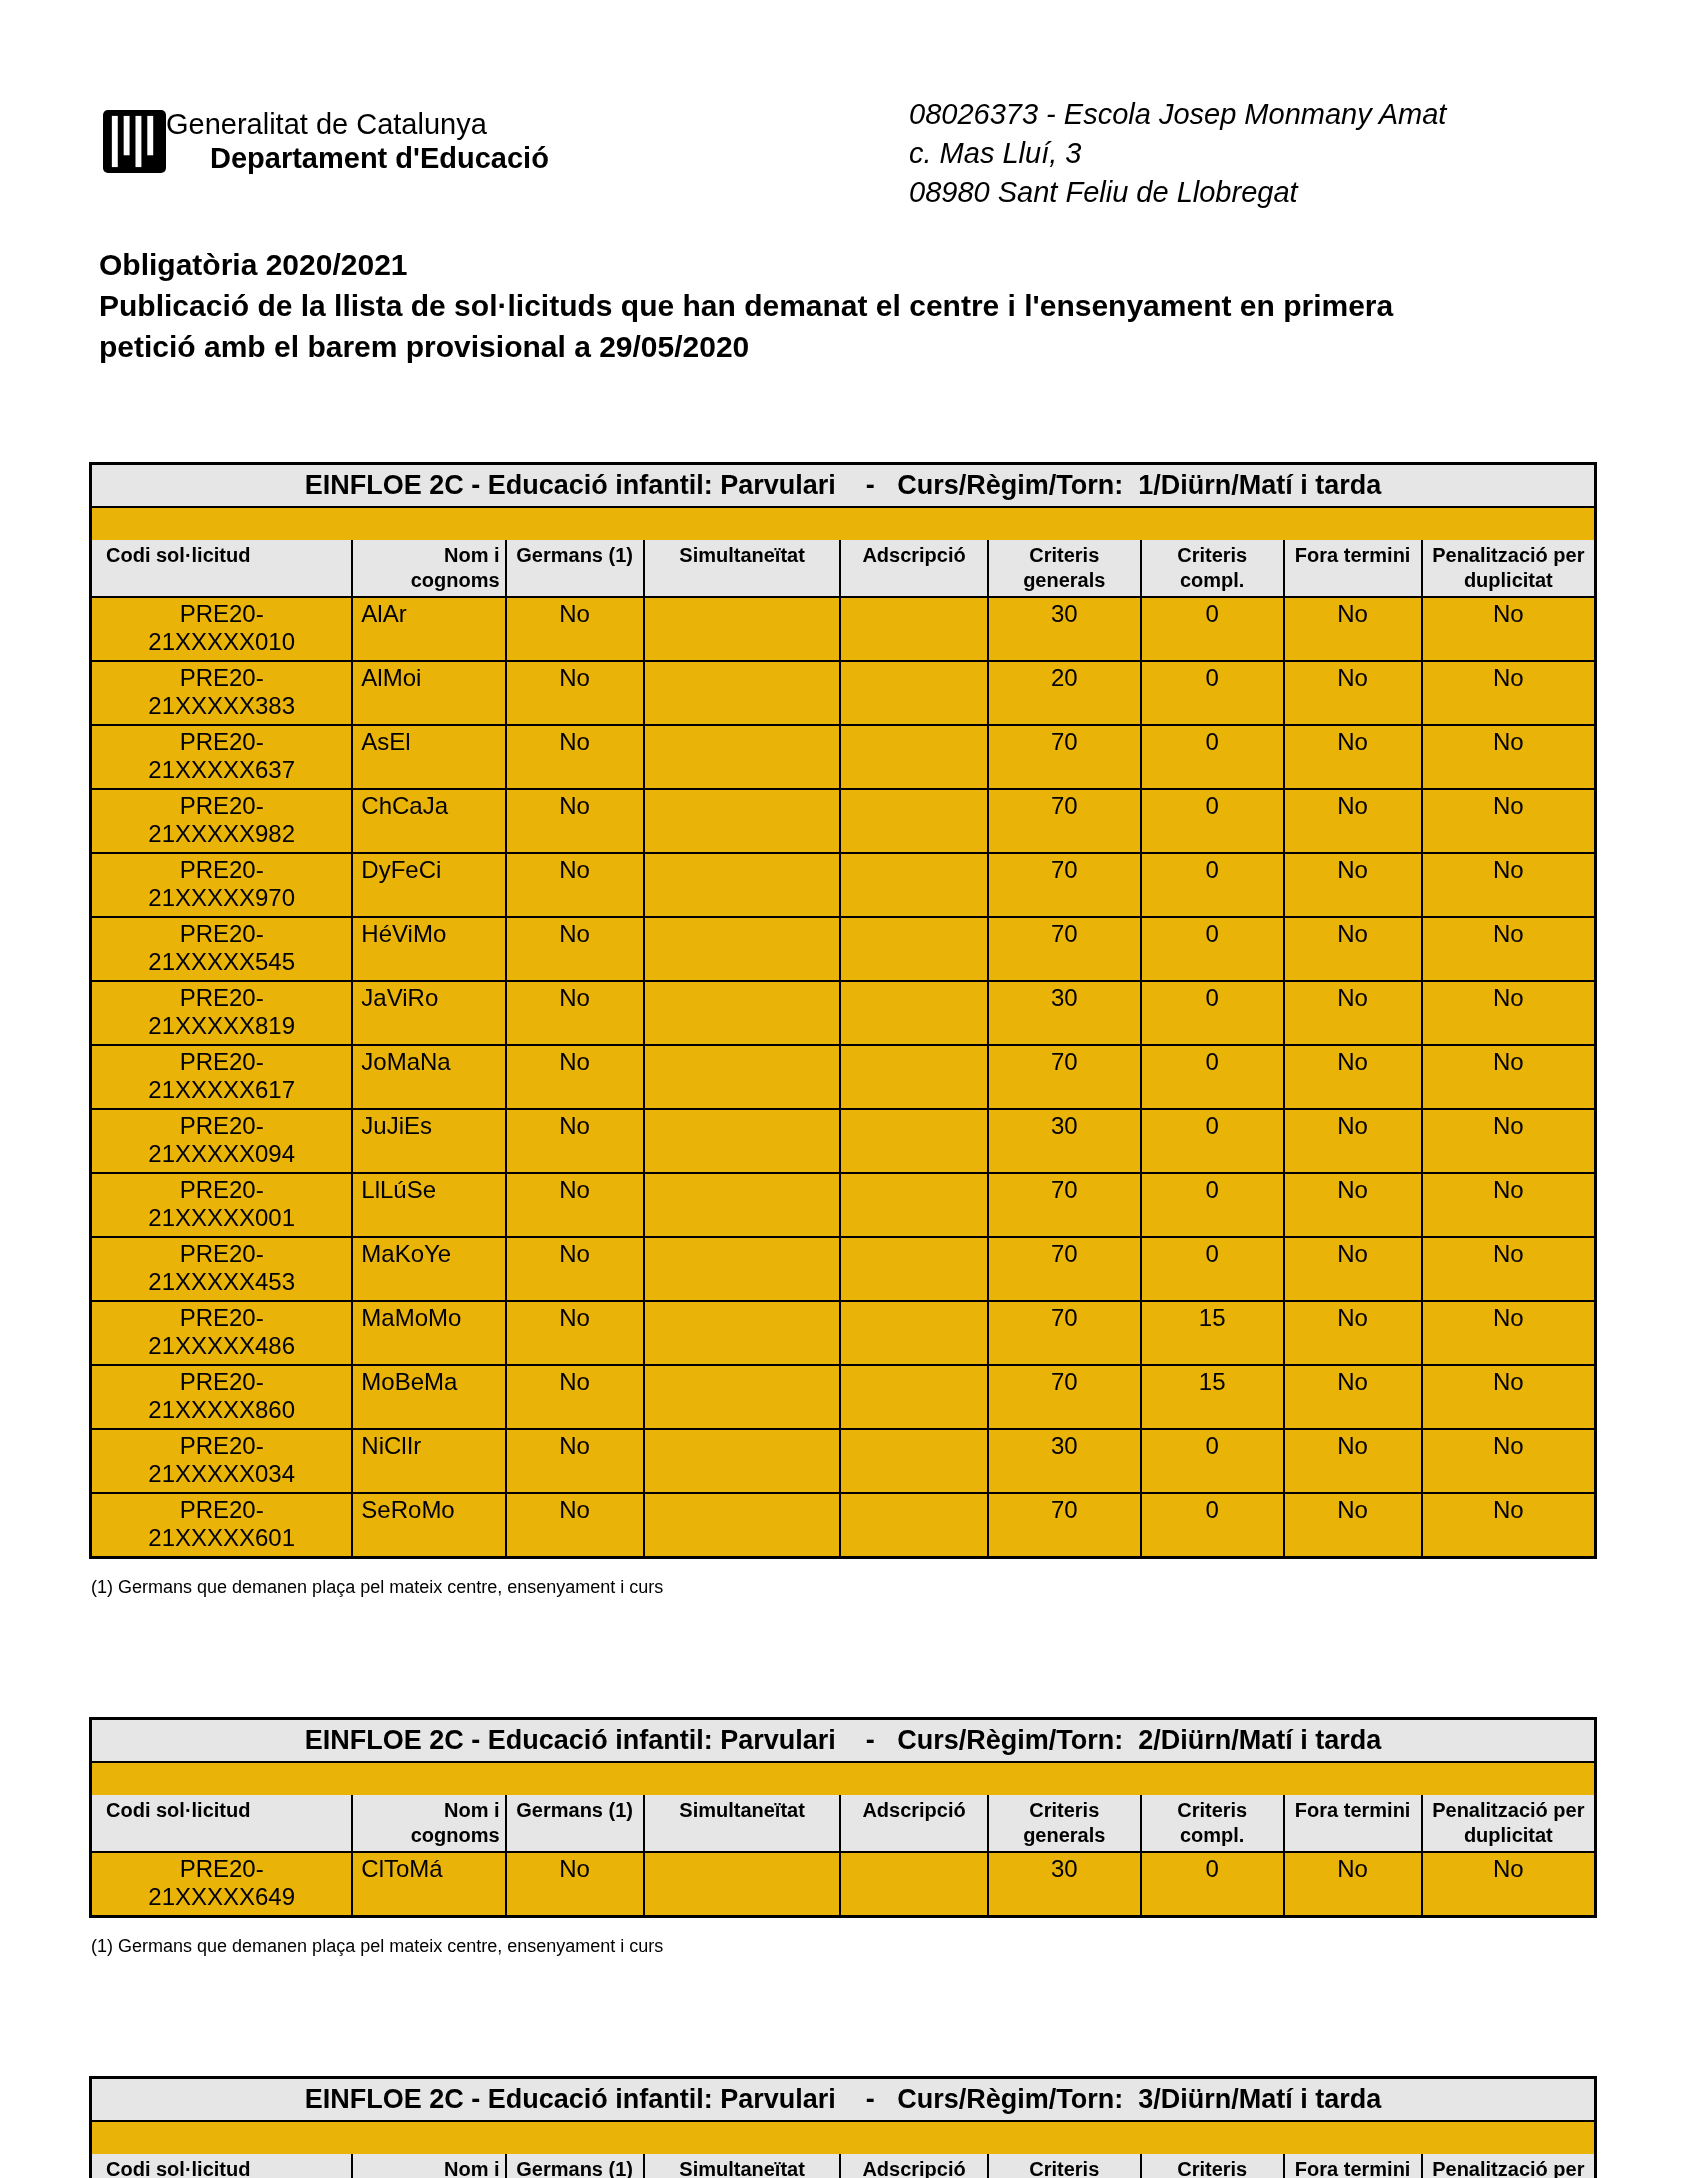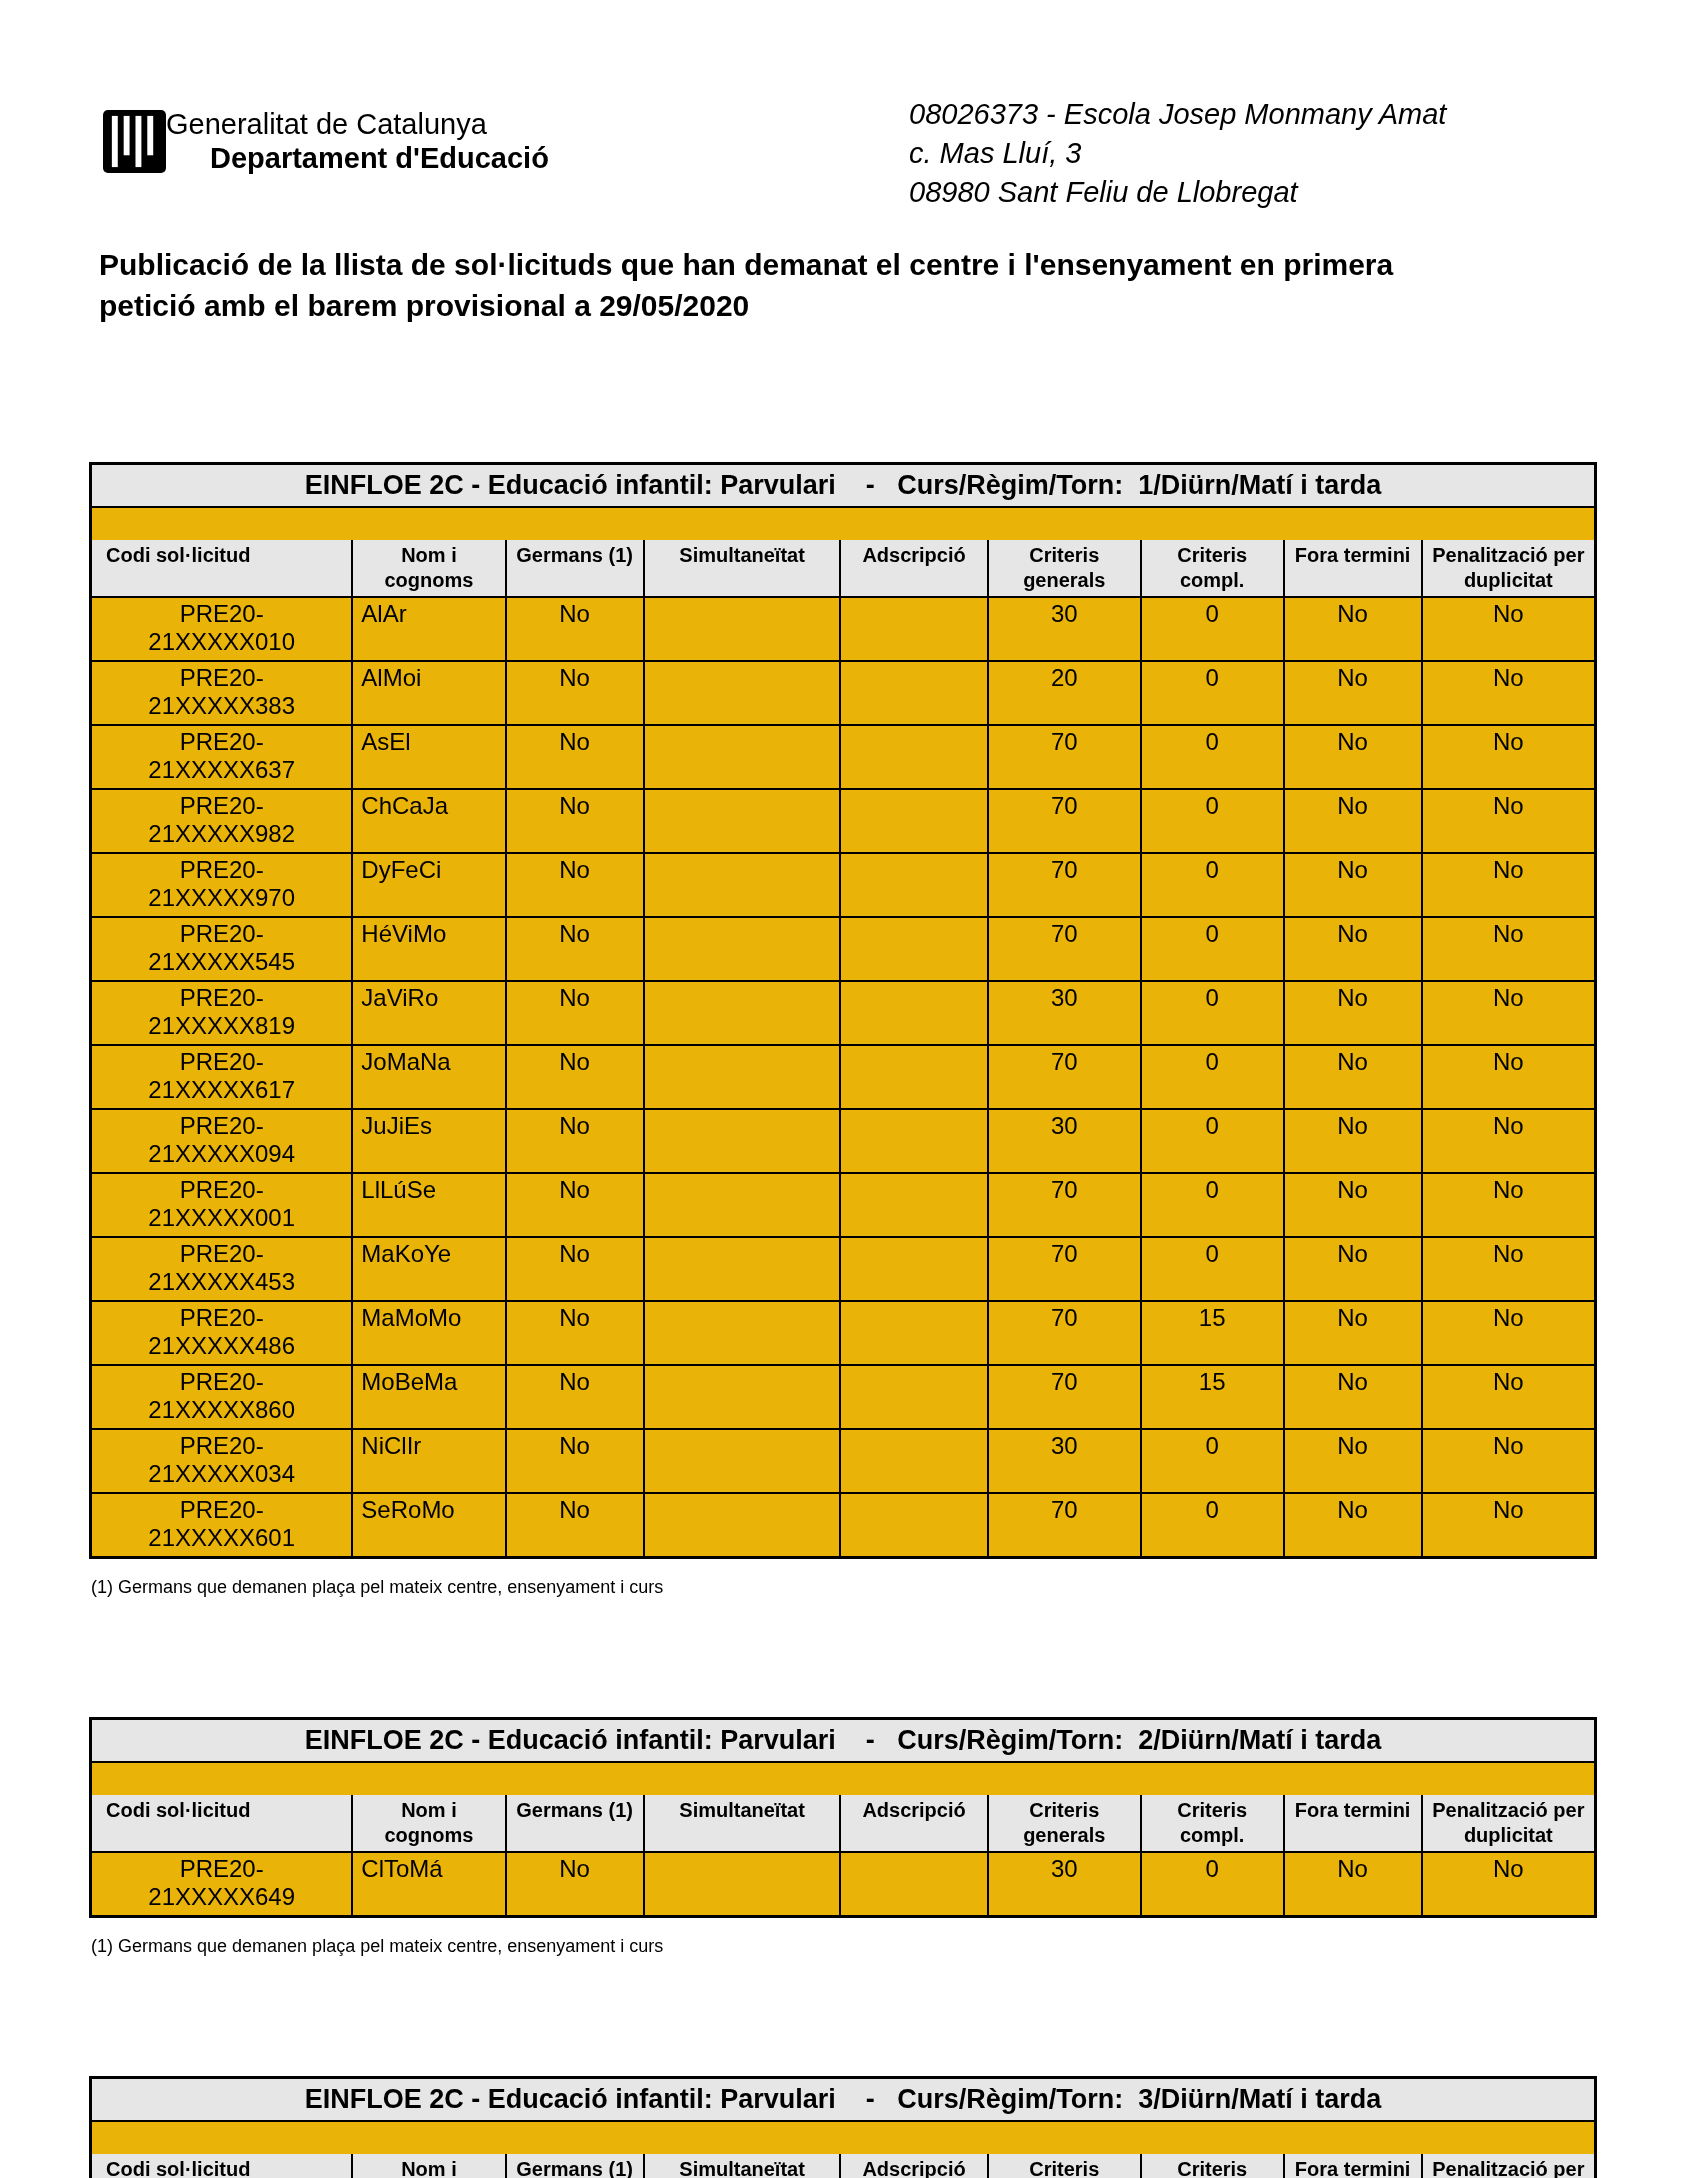--- a/index.html
+++ b/index.html
@@ -66,21 +66,21 @@
     background: var(--th-bg, #e6e6e6);
     font-weight: bold;
     font-size: 20px;
     line-height: 25px;
     min-height: 55px;
     padding: 3px 5px;
     text-align: center;
     margin-top: 32px;
   }
   .th.col-codi  { text-align: left; padding-left: 14px; }
-  .th.col-nom   { text-align: center; }
+  .th.col-nom   { text-align: right; }
 
   .td {
     font-size: 24px;
     line-height: 28px;
     min-height: 59px;
     padding: 2px 6px 4px;
     text-align: center;
   }
   .td.col-nom { text-align: left; padding-left: 8px; }
 
@@ -107,20 +107,21 @@
   </div>
 </div>
 
 <div class="school-block">
   <div>08026373 - Escola Josep Monmany Amat</div>
   <div>c. Mas Lluí, 3</div>
   <div>08980 Sant Feliu de Llobregat</div>
 </div>
 
 <div class="title-block">
+  <div>Obligatòria 2020/2021</div>
   <div>Publicació de la llista de sol·licituds que han demanat el centre i l'ensenyament en primera</div>
   <div>petició amb el barem provisional a 29/05/2020</div>
 </div>
 
 <div class="tables-container" id="tables-host">
     <div class="table-block">
       <div class="grid">
         <div class="grid-title">EINFLOE 2C - Educació infantil: Parvulari    -   Curs/Règim/Torn:  1/Diürn/Matí i tarda</div>
         <div class="cell th col-codi">Codi sol·licitud</div>
         <div class="cell th col-nom">Nom i cognoms</div>

